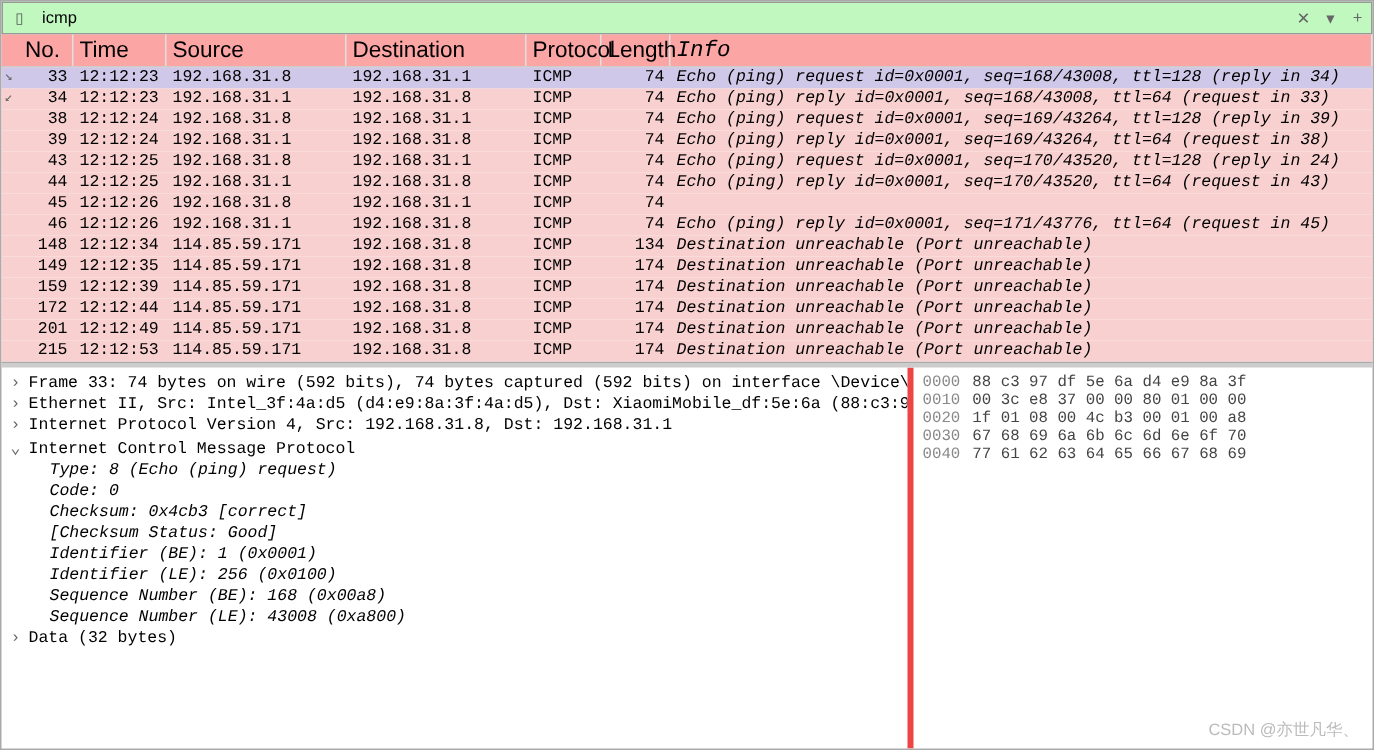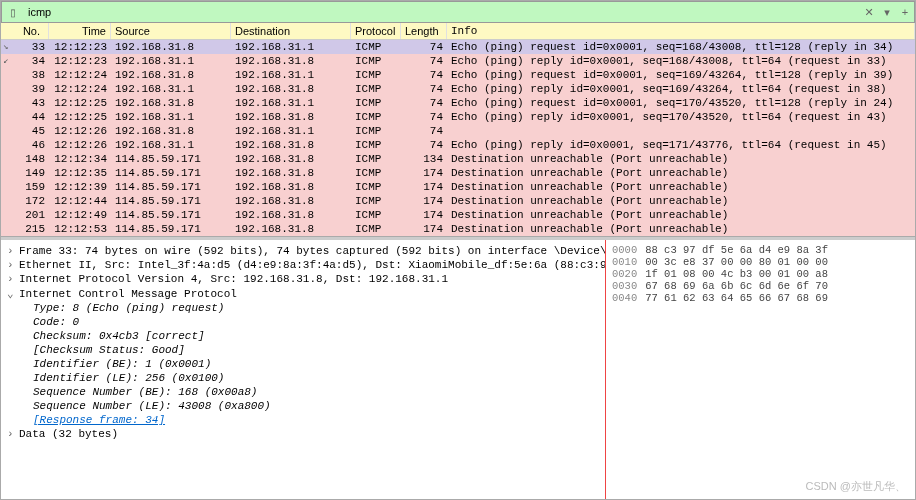--- a/index.html
+++ b/index.html
@@ -7,46 +7,46 @@
   .container { width: 916px; height: 500px; display: flex; flex-direction: column; border: 1px solid #aaa; }
 
   
   .filter-bar { display: flex; align-items: center; background: #c0f8c0; border: 1px solid #999; height: 22px; }
   .filter-icon { width: 14px; height: 14px; margin: 0 4px; display: flex; align-items: center; justify-content: center; color: #555; font-size: 10px; }
   .filter-input { flex: 1; border: none; background: transparent; font-size: 11px; padding: 2px 4px; outline: none; }
   .filter-btn { width: 18px; height: 18px; display: flex; align-items: center; justify-content: center; color: #666; cursor: pointer; font-size: 11px; }
 
   
   .packet-list { border-bottom: 1px solid #aaa; }
-  .hdr-row { display: flex; background: #fef9c3; border-bottom: 1px solid #ccc; font-size: 11px; }
+  .hdr-row { display: flex; background: #fca5a5; border-bottom: 1px solid #ccc; font-size: 15px; }
   .hdr-cell { padding: 2px 4px; border-right: 1px solid #e0e0e0; }
   .col-no { width: 48px; text-align: right; padding-right: 8px; }
-  .col-time { width: 62px; text-align: right; }
+  .col-time { width: 62px; }
   .col-src { width: 120px; }
   .col-dst { width: 120px; }
   .col-proto { width: 50px; }
   .col-len { width: 46px; text-align: right; padding-right: 8px; }
-  .col-info { flex: 1; font-family: 'Courier New', monospace; }
+  .col-info { flex: 1; font-family: 'Courier New', monospace; font-style: italic; }
   .rows { font-family: 'Courier New', monospace; font-size: 11px; }
   .row { display: flex; padding: 1px 0; }
   .row .cell { padding: 0 4px; white-space: nowrap; overflow: hidden; }
   .row.sel { background: #d0c8e8; }
   .row.pink { background: #f8d0d0; }
   .row .col-no { position: relative; }
   .arrow { position: absolute; left: 2px; font-size: 9px; color: #666; }
 
   
   .mid { display: flex; flex: 1; border-top: 3px solid #ccc; overflow: hidden; }
   .tree { flex: 1; padding: 4px 6px; font-family: 'Courier New', monospace; font-size: 11px; overflow: hidden; }
   .tree-line { white-space: nowrap; padding: 1px 0; }
   .toggle { display: inline-block; width: 12px; color: #666; }
   .indent { padding-left: 26px; font-style: italic; }
   .link { color: #0066cc; text-decoration: underline; cursor: pointer; }
 
-  .hex { width: 310px; border-left: 1px solid #ef4444; padding: 4px 6px; font-family: 'Courier New', monospace; font-size: 10.5px; color: #444; overflow: hidden; }
+  .hex { width: 310px; border-left: 4px solid #ef4444; padding: 4px 6px; font-family: 'Courier New', monospace; font-size: 10.5px; color: #444; overflow: hidden; }
   .hex-line { white-space: nowrap; }
   .hex-off { color: #888; margin-right: 8px; }
 
   
   .watermark { position: absolute; right: 10px; bottom: 6px; font-size: 11px; color: #bbb; font-family: sans-serif; }
 </style>
 </head>
 <body>
 <div class="container">
 
@@ -206,21 +206,20 @@
       <div id="icmp-details">
           <div class="tree-line indent">Type: 8 (Echo (ping) request)</div>
           <div class="tree-line indent">Code: 0</div>
           <div class="tree-line indent">Checksum: 0x4cb3 [correct]</div>
           <div class="tree-line indent">[Checksum Status: Good]</div>
           <div class="tree-line indent">Identifier (BE): 1 (0x0001)</div>
           <div class="tree-line indent">Identifier (LE): 256 (0x0100)</div>
           <div class="tree-line indent">Sequence Number (BE): 168 (0x00a8)</div>
           <div class="tree-line indent">Sequence Number (LE): 43008 (0xa800)</div>
         </div>
-      <div class="tree-line indent"><span class="link">[Response frame: 34]</span></div>
       <div class="tree-line"><span class="toggle">›</span><span>Data (32 bytes)</span></div>
     </div>
     <div class="hex" id="hex-pane">
         <div class="hex-line"><span class="hex-off">0000</span>88 c3 97 df 5e 6a d4 e9   8a 3f</div>
         <div class="hex-line"><span class="hex-off">0010</span>00 3c e8 37 00 00 80 01   00 00</div>
         <div class="hex-line"><span class="hex-off">0020</span>1f 01 08 00 4c b3 00 01   00 a8</div>
         <div class="hex-line"><span class="hex-off">0030</span>67 68 69 6a 6b 6c 6d 6e   6f 70</div>
         <div class="hex-line"><span class="hex-off">0040</span>77 61 62 63 64 65 66 67   68 69</div>
       </div>
   </div>

